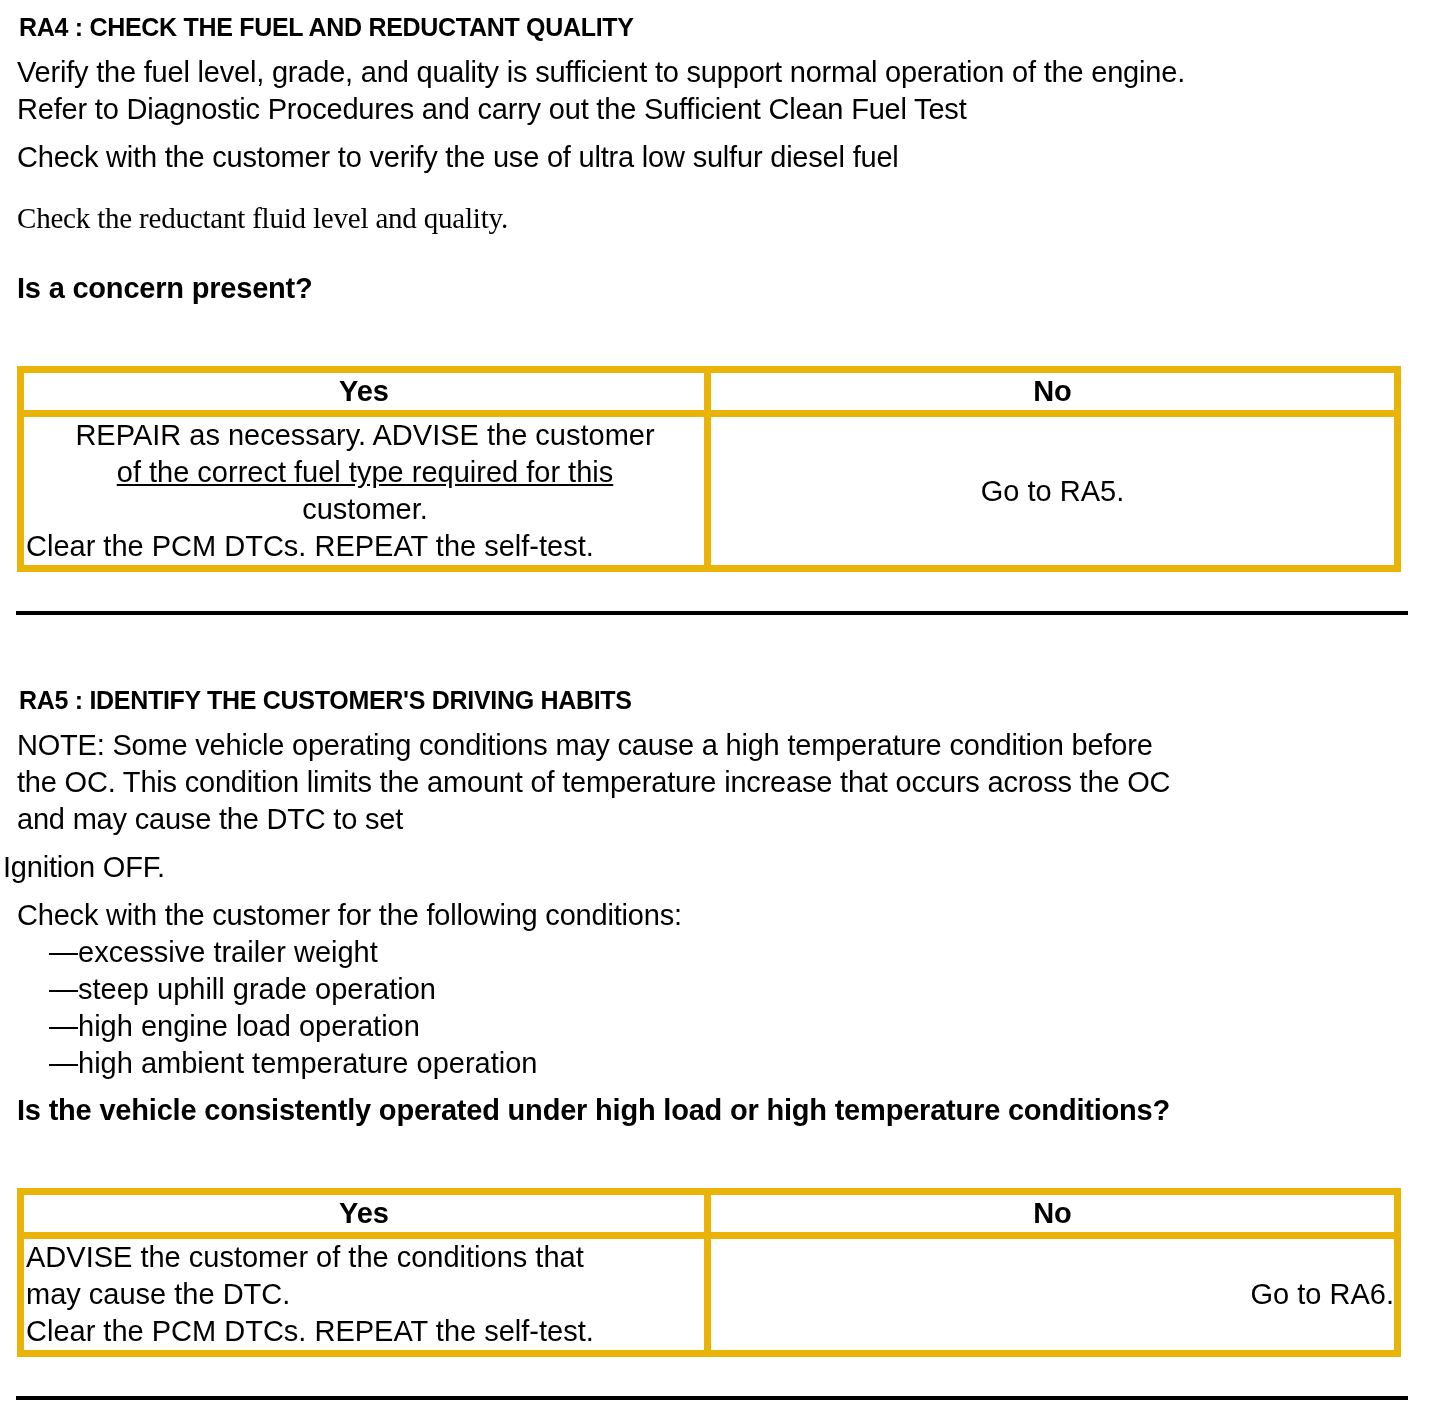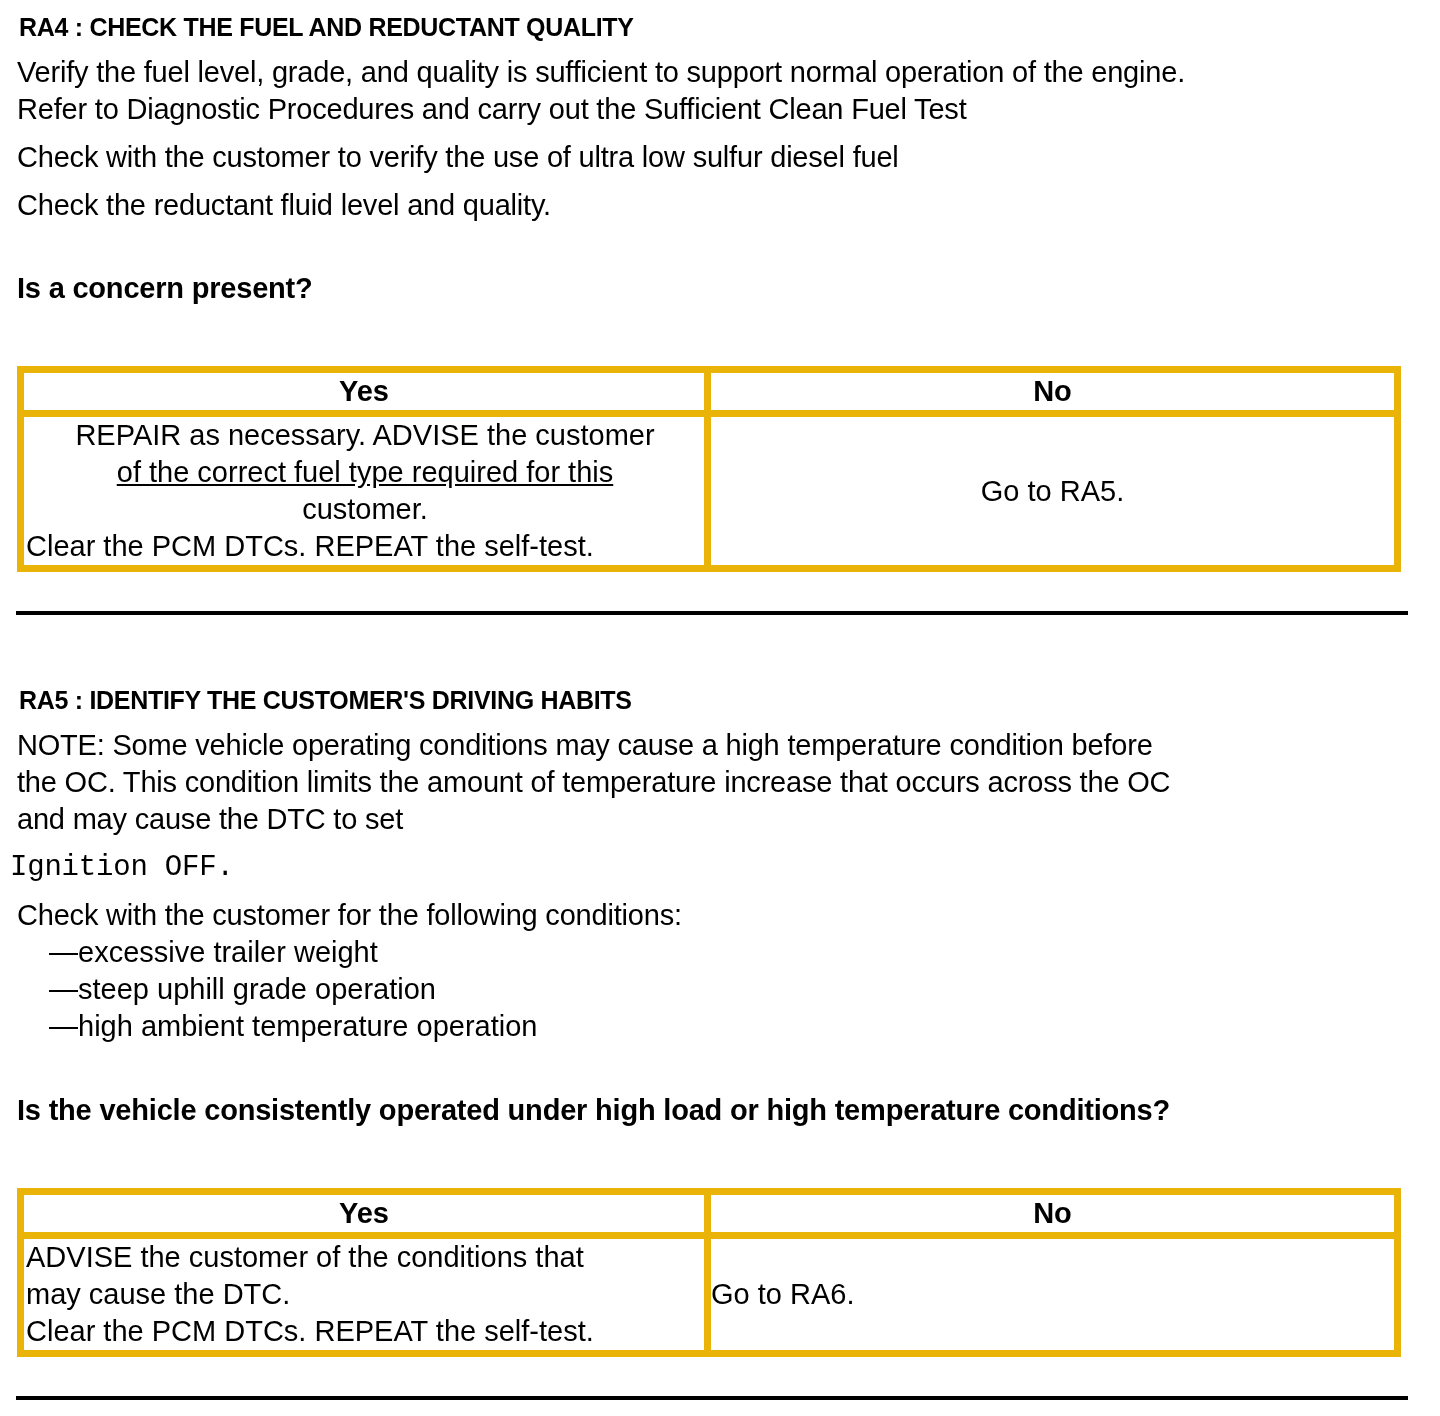--- a/index.html
+++ b/index.html
@@ -23,21 +23,21 @@
 </style>
 </head>
 <body>
 
 <div class="abs step-title" style="left:19px; top:13px;">RA4 : CHECK THE FUEL AND REDUCTANT QUALITY</div>
 <div class="abs para" style="left:17px; top:54px;">
   <div>Verify the fuel level, grade, and quality is sufficient to support normal operation of the engine.</div>
   <div>Refer to Diagnostic Procedures and carry out the Sufficient Clean Fuel Test</div>
 </div>
 <div class="abs para" style="left:17px; top:139px;">Check with the customer to verify the use of ultra low sulfur diesel fuel</div>
-<div class="abs para" style="left:17px; top:187px;">Check the reductant fluid level and quality.</div>
+<div class="abs para" style="left:17px; top:200px;font-family:Liberation Serif, serif;">Check the reductant fluid level and quality.</div>
 <div class="abs question" style="left:17px; top:272px;">Is a concern present?</div>
 
 <table class="dt" style="left:17px; top:366px; width:1381px;">
   <colgroup>
       <col style="width:687px">
       <col style="width:690px">
     </colgroup>
   <tbody>
       <tr>
     <th>Yes</th>
@@ -56,43 +56,44 @@
   </table>
 
 <div class="rule" style="top:611px;"></div>
 
 <div class="abs step-title" style="left:19px; top:686px;">RA5 : IDENTIFY THE CUSTOMER'S DRIVING HABITS</div>
 <div class="abs para" style="left:17px; top:727px;">
   <div>NOTE: Some vehicle operating conditions may cause a high temperature condition before</div>
   <div>the OC. This condition limits the amount of temperature increase that occurs across the OC</div>
   <div>and may cause the DTC to set</div>
 </div>
-<div class="abs para" style="left:10px; top:849px;font-family:Liberation Mono, monospace;">Ignition OFF.</div>
+<div class="abs para" style="left:3px; top:849px;">Ignition OFF.</div>
 <div class="abs para" style="left:17px; top:897px;">Check with the customer for the following conditions:</div>
 <div class="abs" style="left:49px; top:934px;">
   <div class="bullet">—excessive trailer weight</div>
   <div class="bullet">—steep uphill grade operation</div>
+  <div class="bullet">—high engine load operation</div>
   <div class="bullet">—high ambient temperature operation</div>
 </div>
 <div class="abs question" style="left:17px; top:1094px;">Is the vehicle consistently operated under high load or high temperature conditions?</div>
 
 <table class="dt" style="left:17px; top:1188px; width:1381px;">
   <colgroup>
       <col style="width:687px">
       <col style="width:690px">
     </colgroup>
   <tbody>
       <tr>
     <th>Yes</th>
     <th>No</th>
   </tr>
   <tr style="height:114px;">
     <td style="text-align:left; padding-left:2px;">
       <div>ADVISE the customer of the conditions that</div>
       <div>may cause the DTC.</div>
       <div>Clear the PCM DTCs. REPEAT the self-test.</div>
     </td>
-    <td style="text-align:left;">Go to RA6.</td>
+    <td style="text-align:right;">Go to RA6.</td>
   </tr>
 </tbody>
   </table>
 
 <div class="rule" style="top:1396px;"></div>
 
 </body></html>

